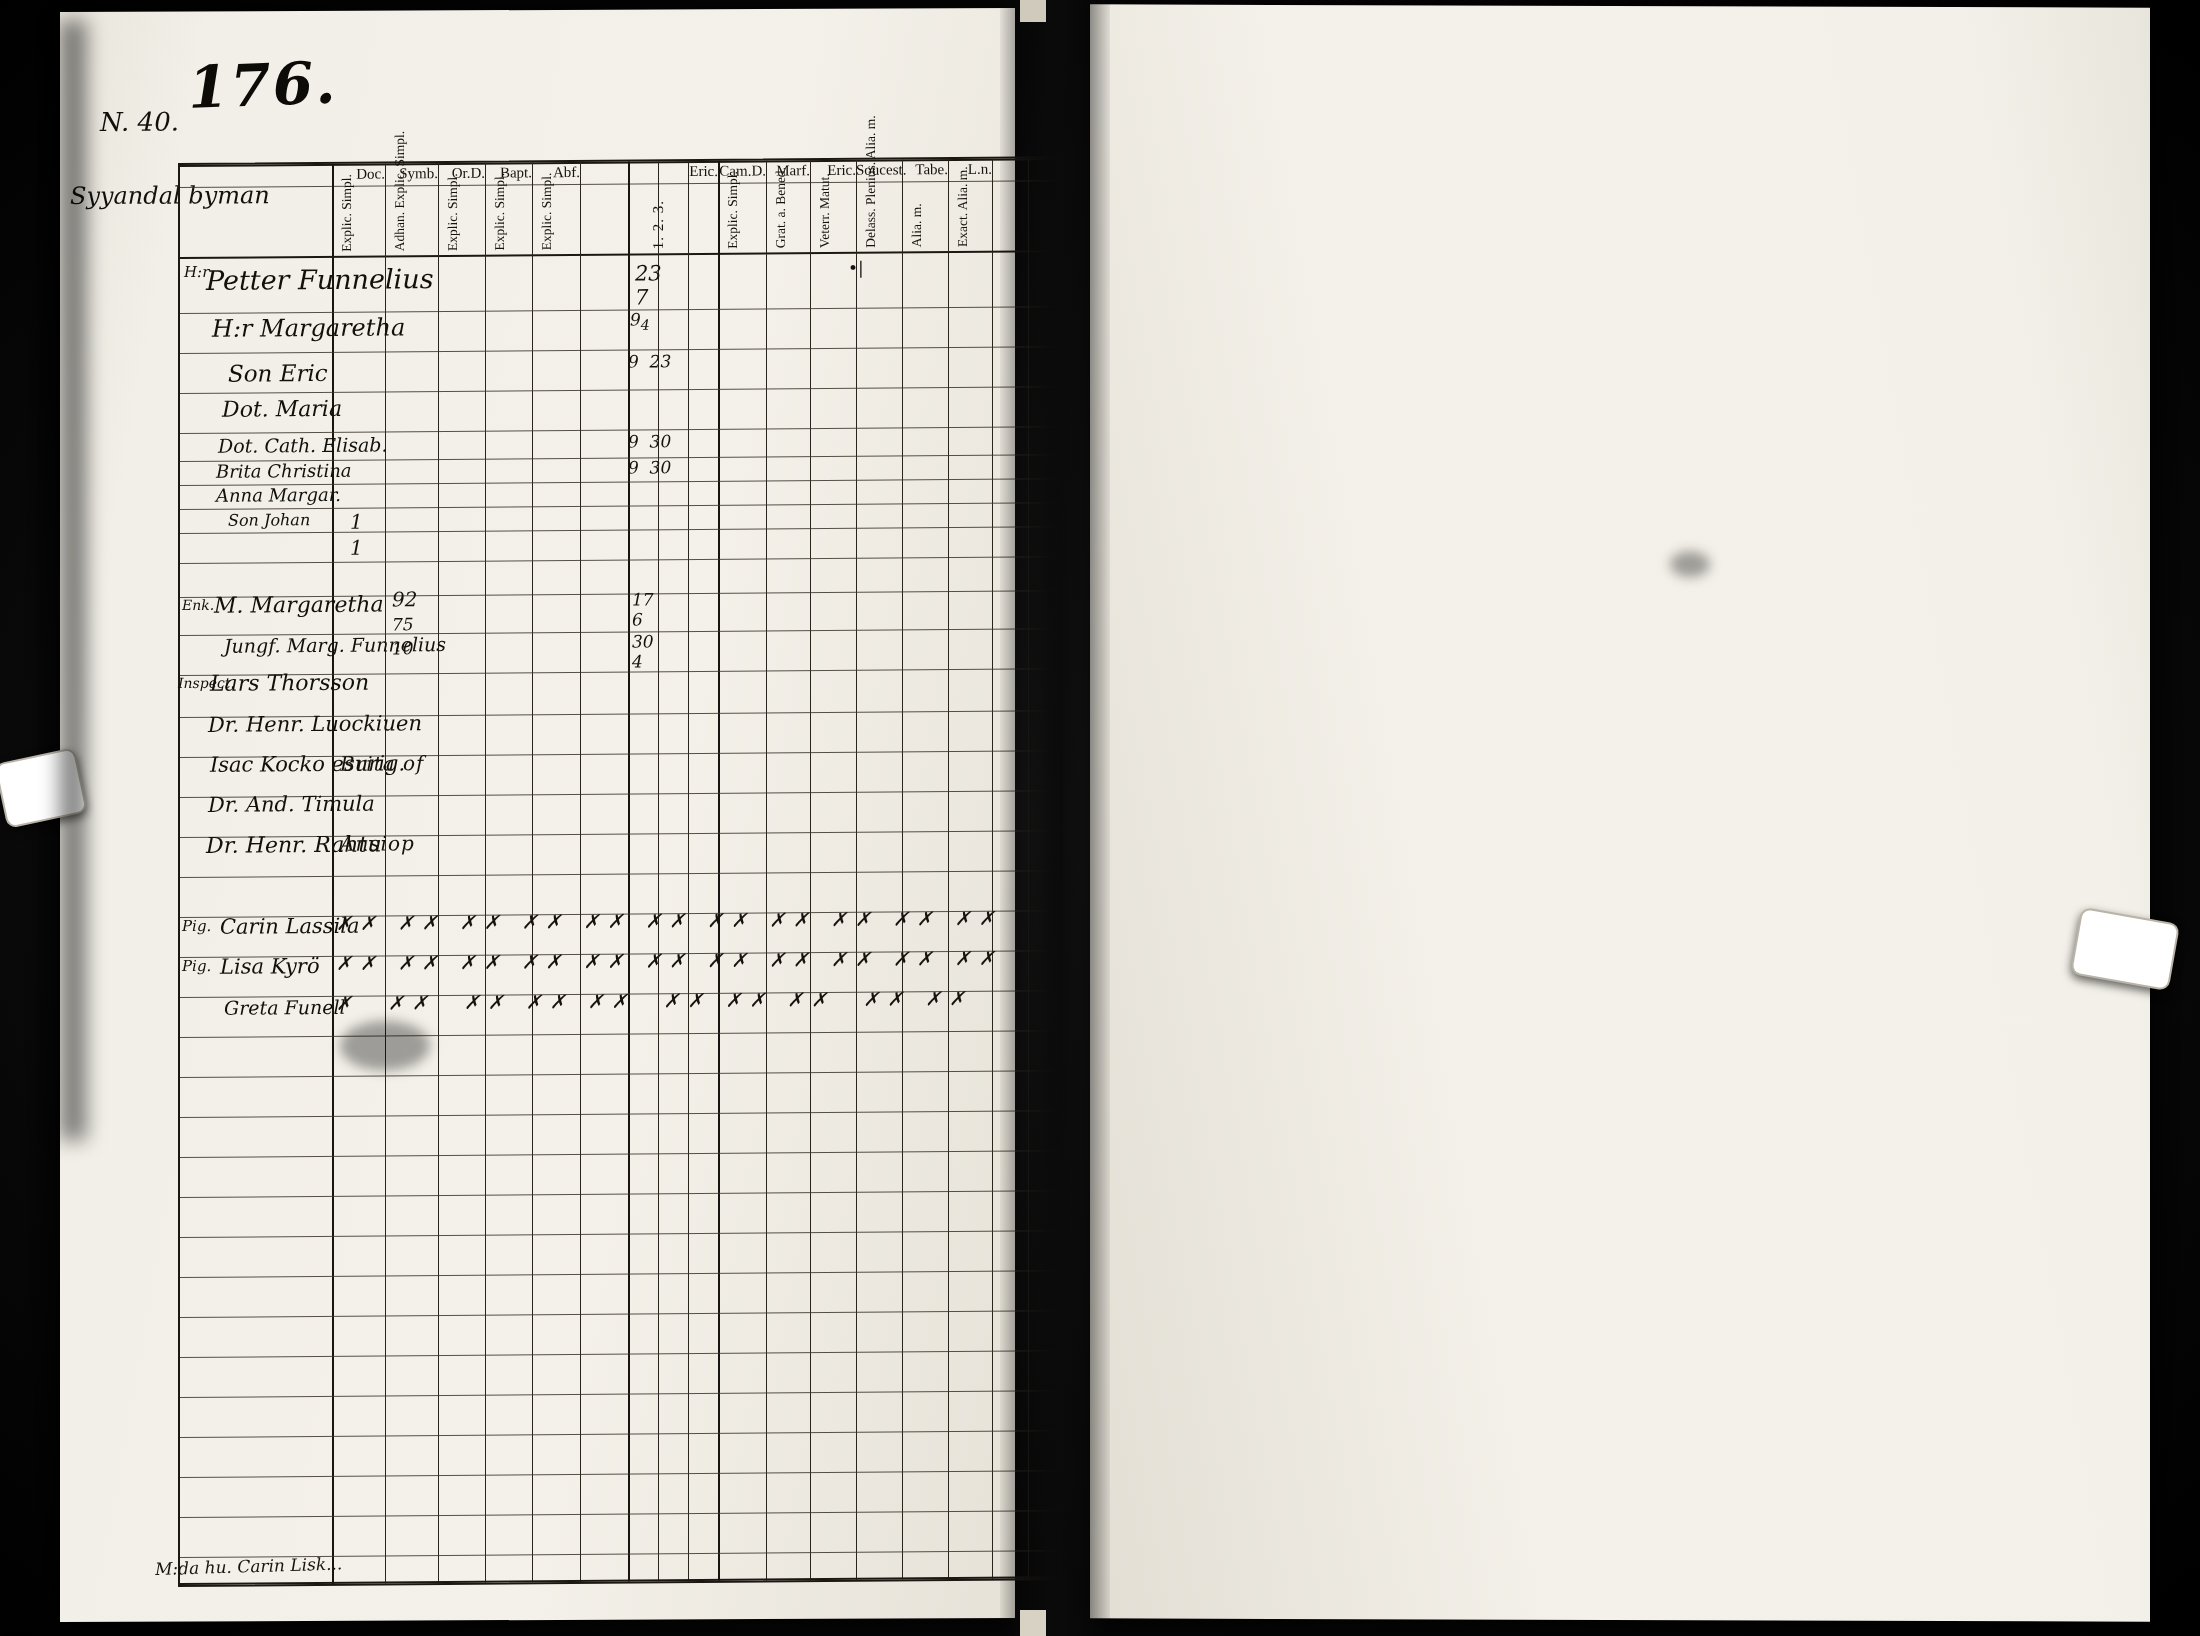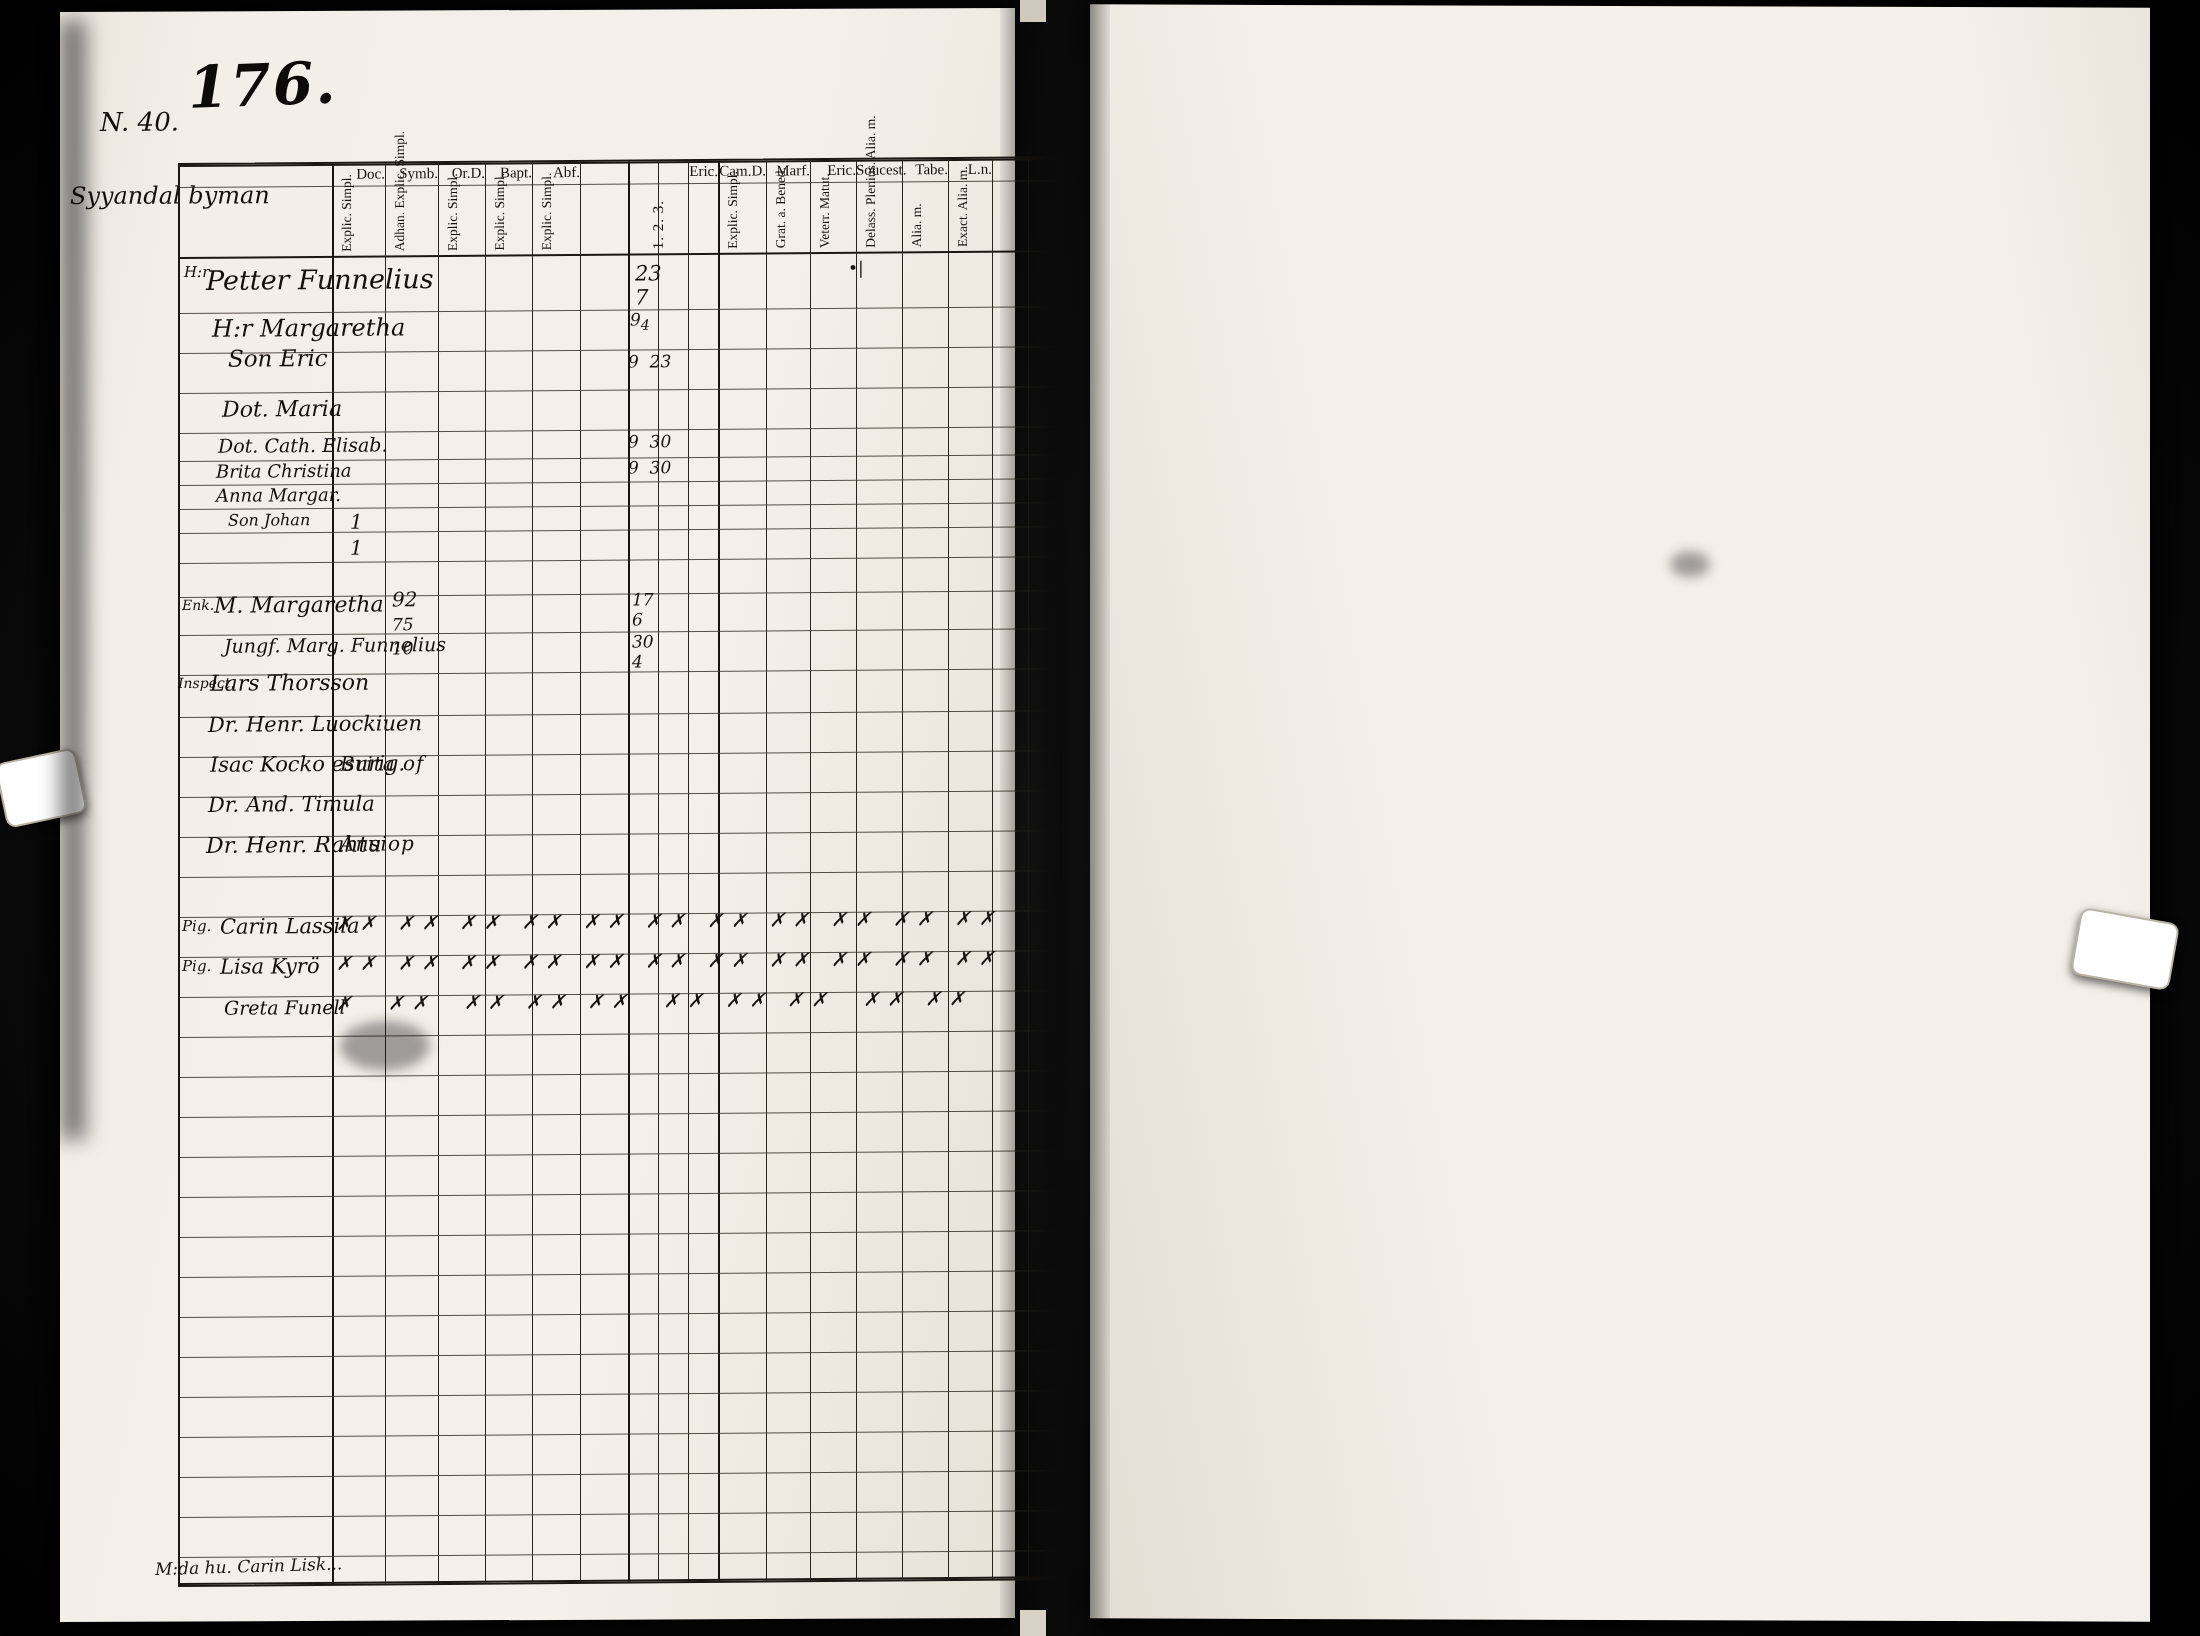--- a/index.html
+++ b/index.html
@@ -155,21 +155,21 @@
       <div class="hline" style="top:1232px"></div>
       <div class="hline" style="top:1272px"></div>
       <div class="hline" style="top:1312px"></div>
       <div class="hline" style="top:1352px"></div>
       <div class="hline" style="top:1392px"></div>
       <div class="hline thick" style="top:1418px"></div>
 
       <div class="namecell" style="left:4px;top:98px;font-size:15px">H:r</div>
       <div class="namecell" style="left:26px;top:100px;font-size:27px">Petter Funnelius</div>
       <div class="namecell" style="left:32px;top:150px;font-size:24px">H:r Margaretha</div>
-      <div class="namecell" style="left:48px;top:181px;font-size:23px">Son Eric</div>
+      <div class="namecell" style="left:48px;top:196px;font-size:23px">Son Eric</div>
       <div class="namecell" style="left:42px;top:232px;font-size:22px">Dot. Maria</div>
       <div class="namecell" style="left:38px;top:270px;font-size:19px">Dot. Cath. Elisab.</div>
       <div class="namecell" style="left:36px;top:296px;font-size:18px">Brita Christina</div>
       <div class="namecell" style="left:36px;top:320px;font-size:18px">Anna Margar.</div>
       <div class="namecell" style="left:48px;top:346px;font-size:16px">Son Johan</div>
 
       <div class="namecell" style="left:2px;top:432px;font-size:14px">Enk.</div>
       <div class="namecell" style="left:34px;top:428px;font-size:22px">M. Margaretha</div>
       <div class="namecell" style="left:44px;top:470px;font-size:19px">Jungf. Marg. Funnelius</div>
       <div class="namecell" style="left:-2px;top:510px;font-size:14px">Inspect.</div>

